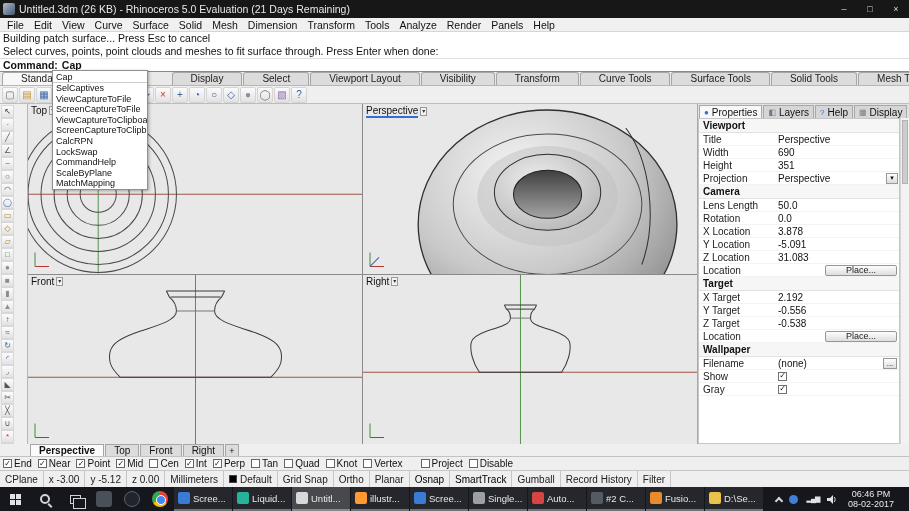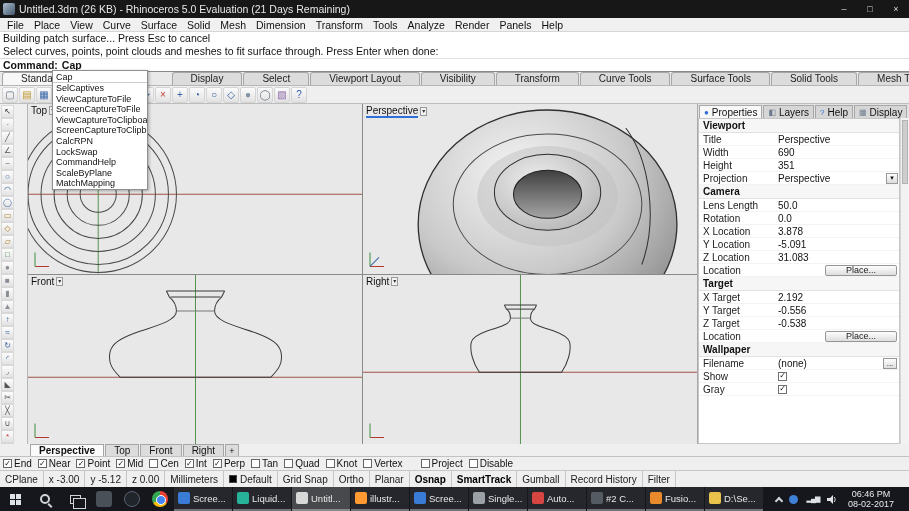--- a/index.html
+++ b/index.html
@@ -75,21 +75,21 @@
 
 
 .osnap{position:absolute;left:0;top:457px;width:909px;height:14px;background:#efefef;border-bottom:1px solid #c6c6c6;display:flex;align-items:center;padding-left:3px;font-size:10px;}
 .oitem{display:flex;align-items:center;margin-right:6px;}
 .oitem.gap{margin-left:12px;}
 .ocb{width:9px;height:9px;border:1px solid #666;background:#fff;margin-right:2px;font-size:8px;line-height:8px;display:flex;align-items:center;justify-content:center;}
 
 
 .status{position:absolute;left:0;top:471px;width:909px;height:16px;background:#efefef;display:flex;font-size:10px;color:#222;}
 .scell{display:flex;align-items:center;padding:0 5px;border-right:1px solid #c6c6c6;white-space:nowrap;}
-.scell.bold{font-weight:bold;color:#000;}
+.scell.bold{font-weight:normal;color:#000;}
 .swatch{width:8px;height:8px;margin-right:3px;border:1px solid #444;flex:none;}
 
 
 .taskbar{position:absolute;left:0;top:487px;width:909px;height:24px;background:#15171c;display:flex;align-items:stretch;color:#e8e8e8;}
 .tbtn{width:30px;display:flex;align-items:center;justify-content:center;flex:none;}
 .winlogo{display:grid;grid-template-columns:5px 5px;grid-template-rows:5px 5px;gap:1px;}
 .winlogo div{background:#dfe3e8;}
 .searchico{width:10px;height:10px;border:2px solid #cfd4da;border-radius:50%;position:relative;}
 .searchico::after{content:"";position:absolute;width:2px;height:5px;background:#cfd4da;transform:rotate(-45deg);left:7px;top:7px;}
 .taskview{width:11px;height:9px;border:1px solid #cfd4da;position:relative;}
@@ -119,21 +119,21 @@
   <div class="titletext">Untitled.3dm (26 KB) - Rhinoceros 5.0 Evaluation (21 Days Remaining)</div>
   <div class="wincontrols">
     <div class="wc">–</div>
     <div class="wc">□</div>
     <div class="wc">×</div>
   </div>
 </div>
 
 <div class="menubar">
     <div class="mitem">File</div>
-    <div class="mitem">Place</div>
+    <div class="mitem">Edit</div>
     <div class="mitem">View</div>
     <div class="mitem">Curve</div>
     <div class="mitem">Surface</div>
     <div class="mitem">Solid</div>
     <div class="mitem">Mesh</div>
     <div class="mitem">Dimension</div>
     <div class="mitem">Transform</div>
     <div class="mitem">Tools</div>
     <div class="mitem">Analyze</div>
     <div class="mitem">Render</div>

